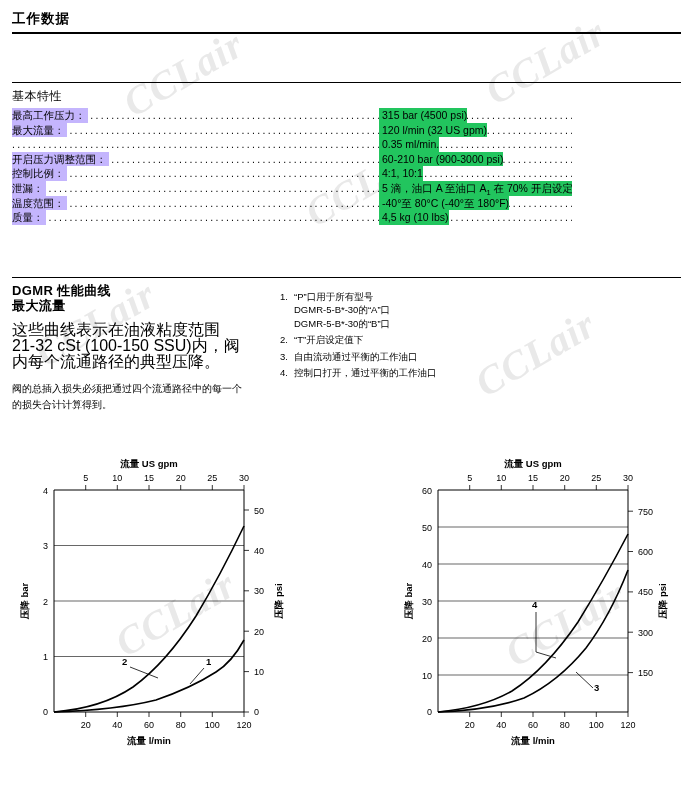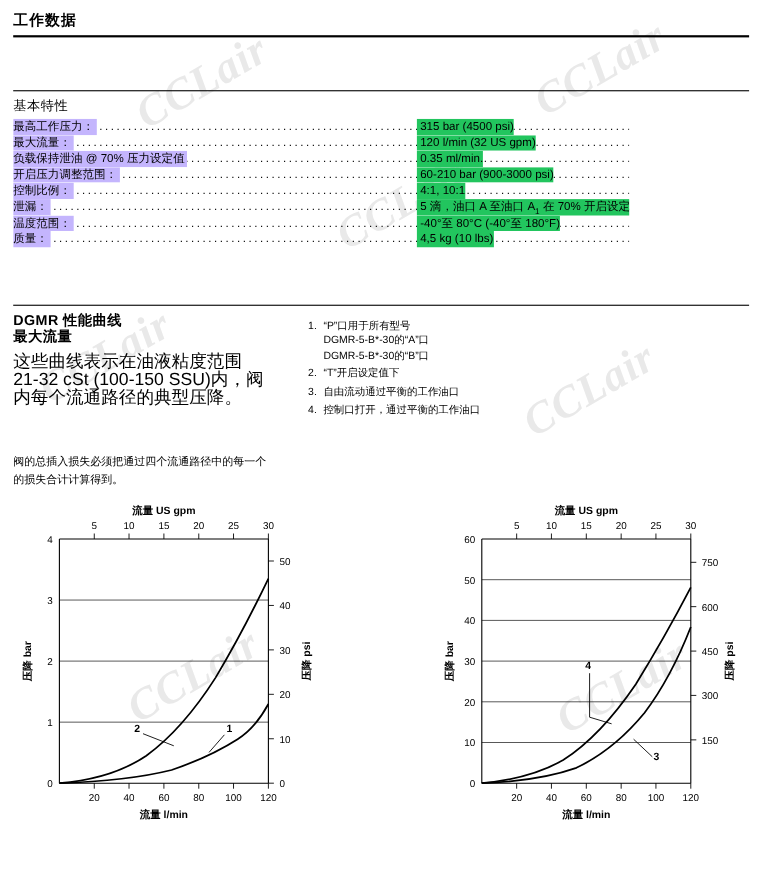--- a/index.html
+++ b/index.html
@@ -123,21 +123,20 @@
     font-size: 16px;
     line-height: 16px;
   }
   .dgmr-para2 {
     position: absolute;
     left: 12px;
     top: 381px;
     width: 232px;
     font-size: 10px;
     line-height: 16px;
-    margin-top: 32px;
   }
   .notes {
     position: absolute;
     left: 272px;
     top: 290px;
     width: 290px;
     font-size: 9.5px;
     line-height: 13.4px;
   }
   .note {
@@ -210,21 +209,20 @@
         <div class="spec-label">最高工作压力：</div>
         <div class="spec-value">315 bar (4500 psi)</div>
       </div>
       <div class="spec-row">
         <div class="spec-dots">................................................................................................................................................................</div>
         <div class="spec-label">最大流量：</div>
         <div class="spec-value">120 l/min (32 US gpm)</div>
       </div>
       <div class="spec-row">
         <div class="spec-dots">................................................................................................................................................................</div>
-        <div class="spec-label">负载保持泄油 @ 70% 压力设定值</div>
         <div class="spec-value">0.35 ml/min.</div>
       </div>
       <div class="spec-row">
         <div class="spec-dots">................................................................................................................................................................</div>
         <div class="spec-label">开启压力调整范围：</div>
         <div class="spec-value">60-210 bar (900-3000 psi)</div>
       </div>
       <div class="spec-row">
         <div class="spec-dots">................................................................................................................................................................</div>
         <div class="spec-label">控制比例：</div>

